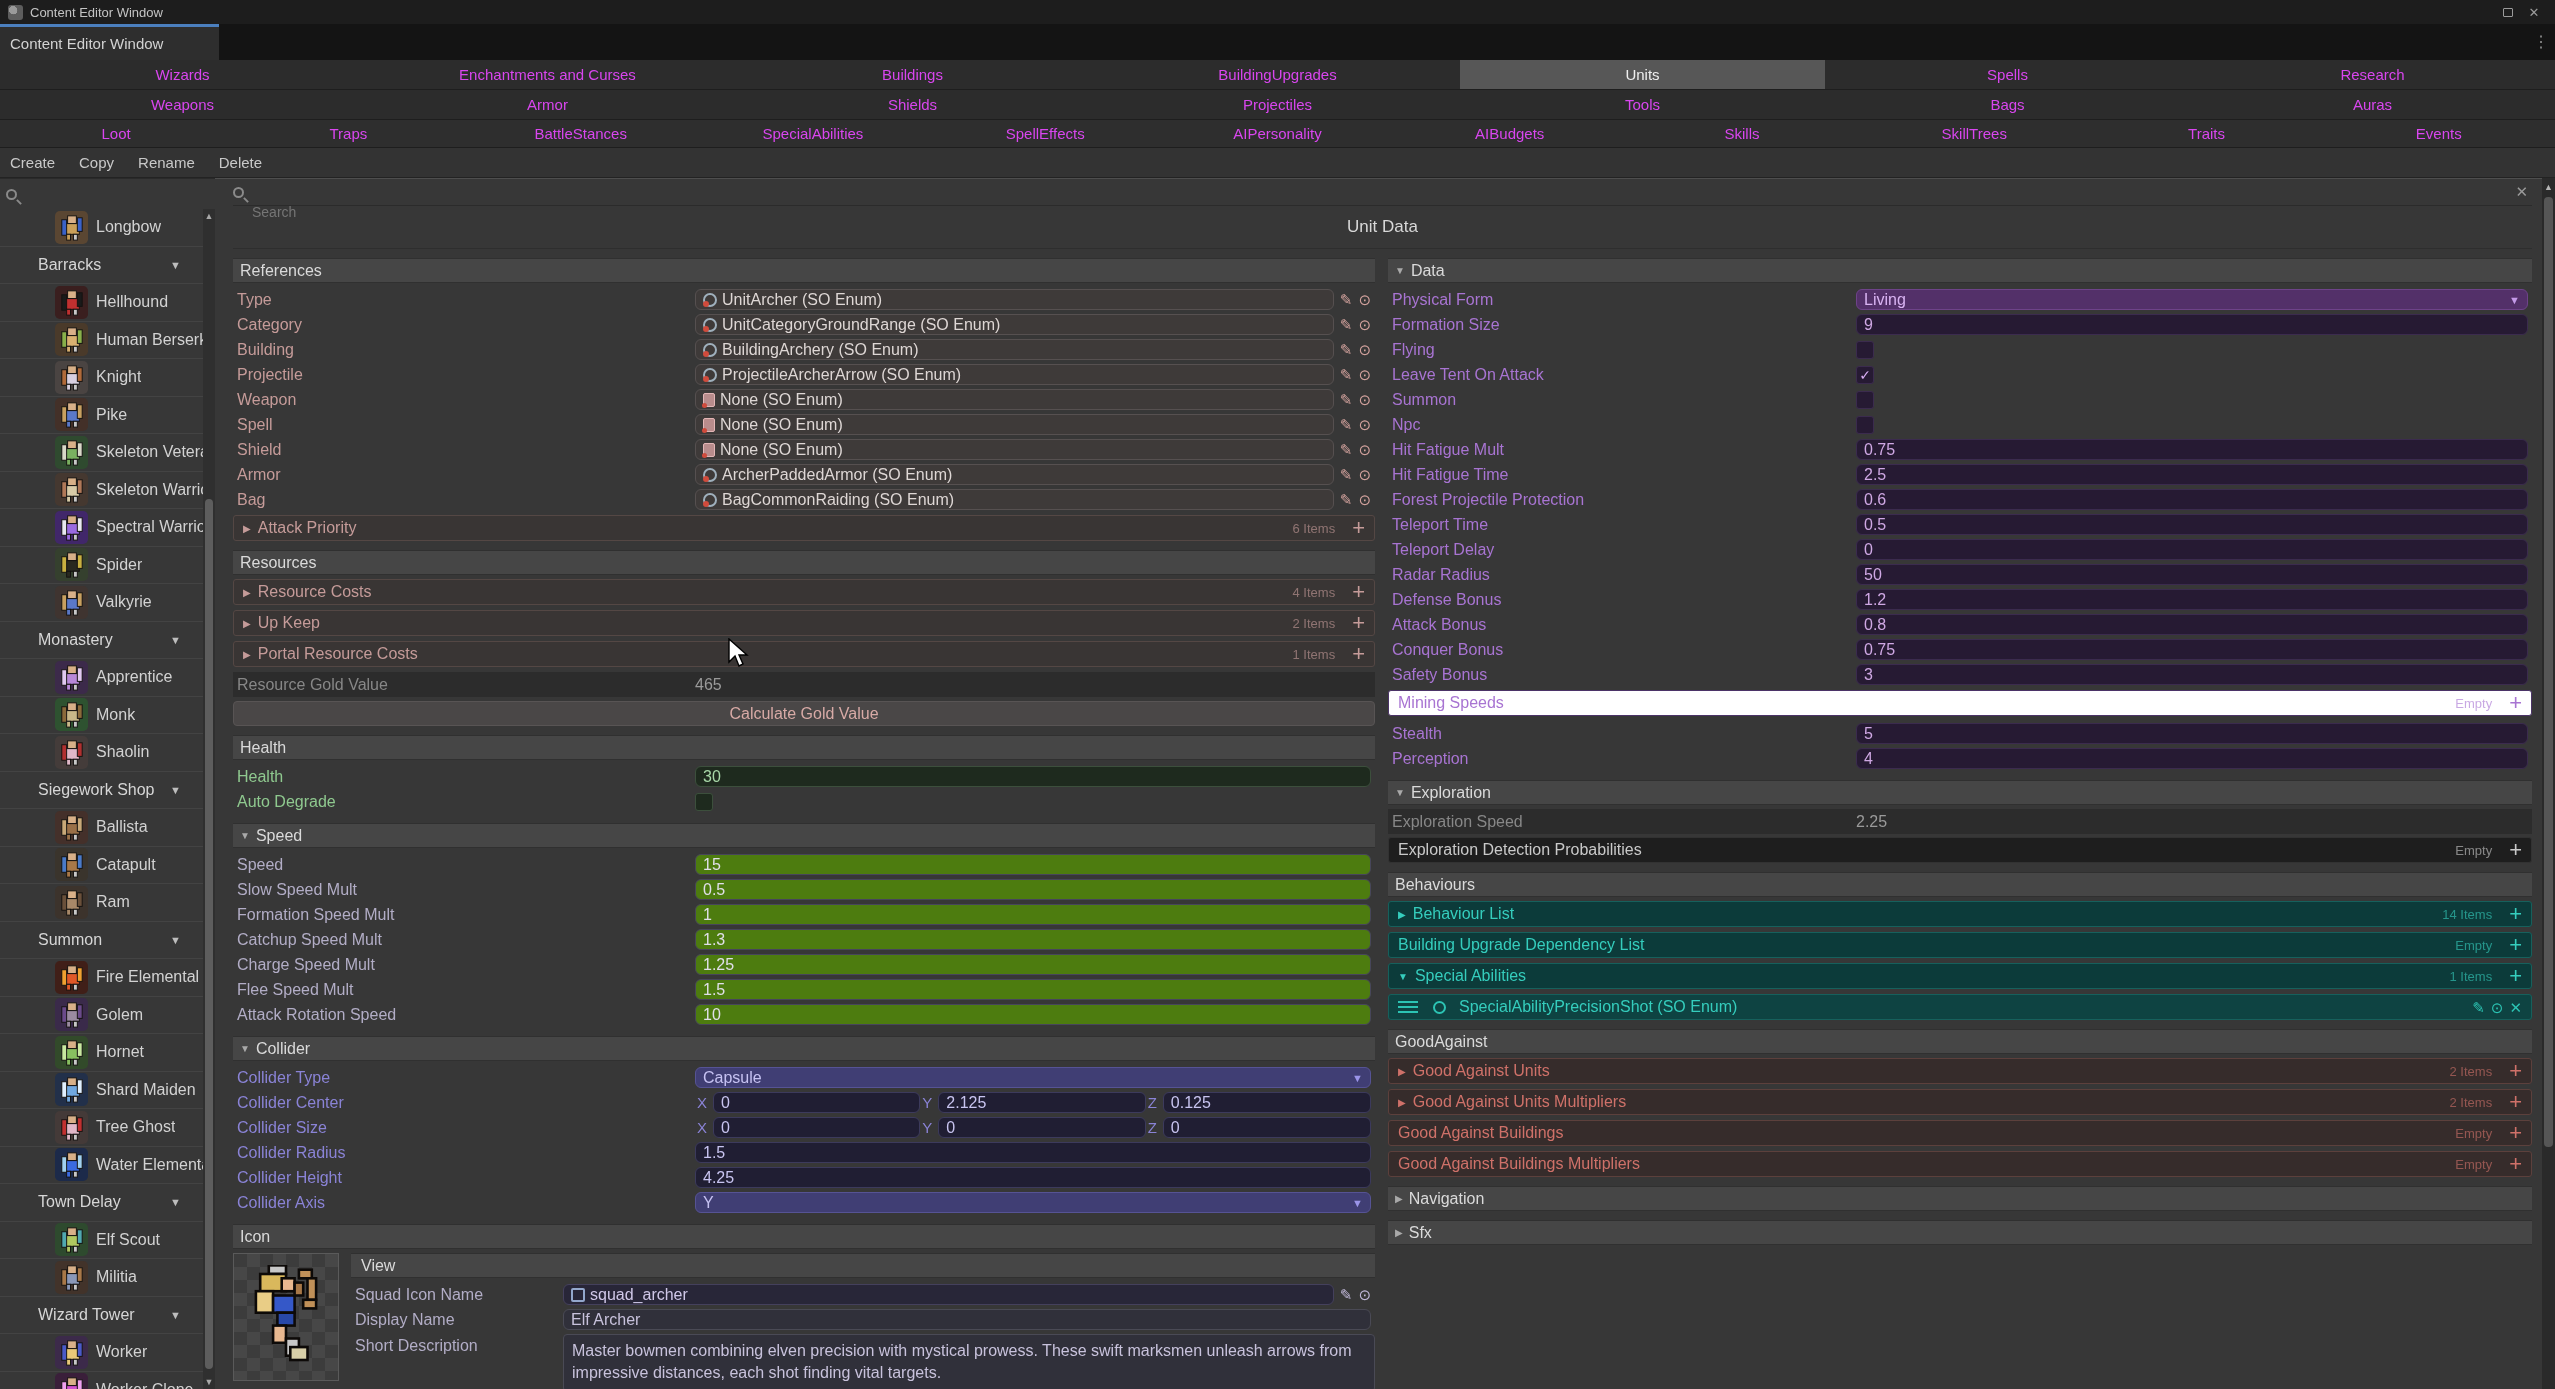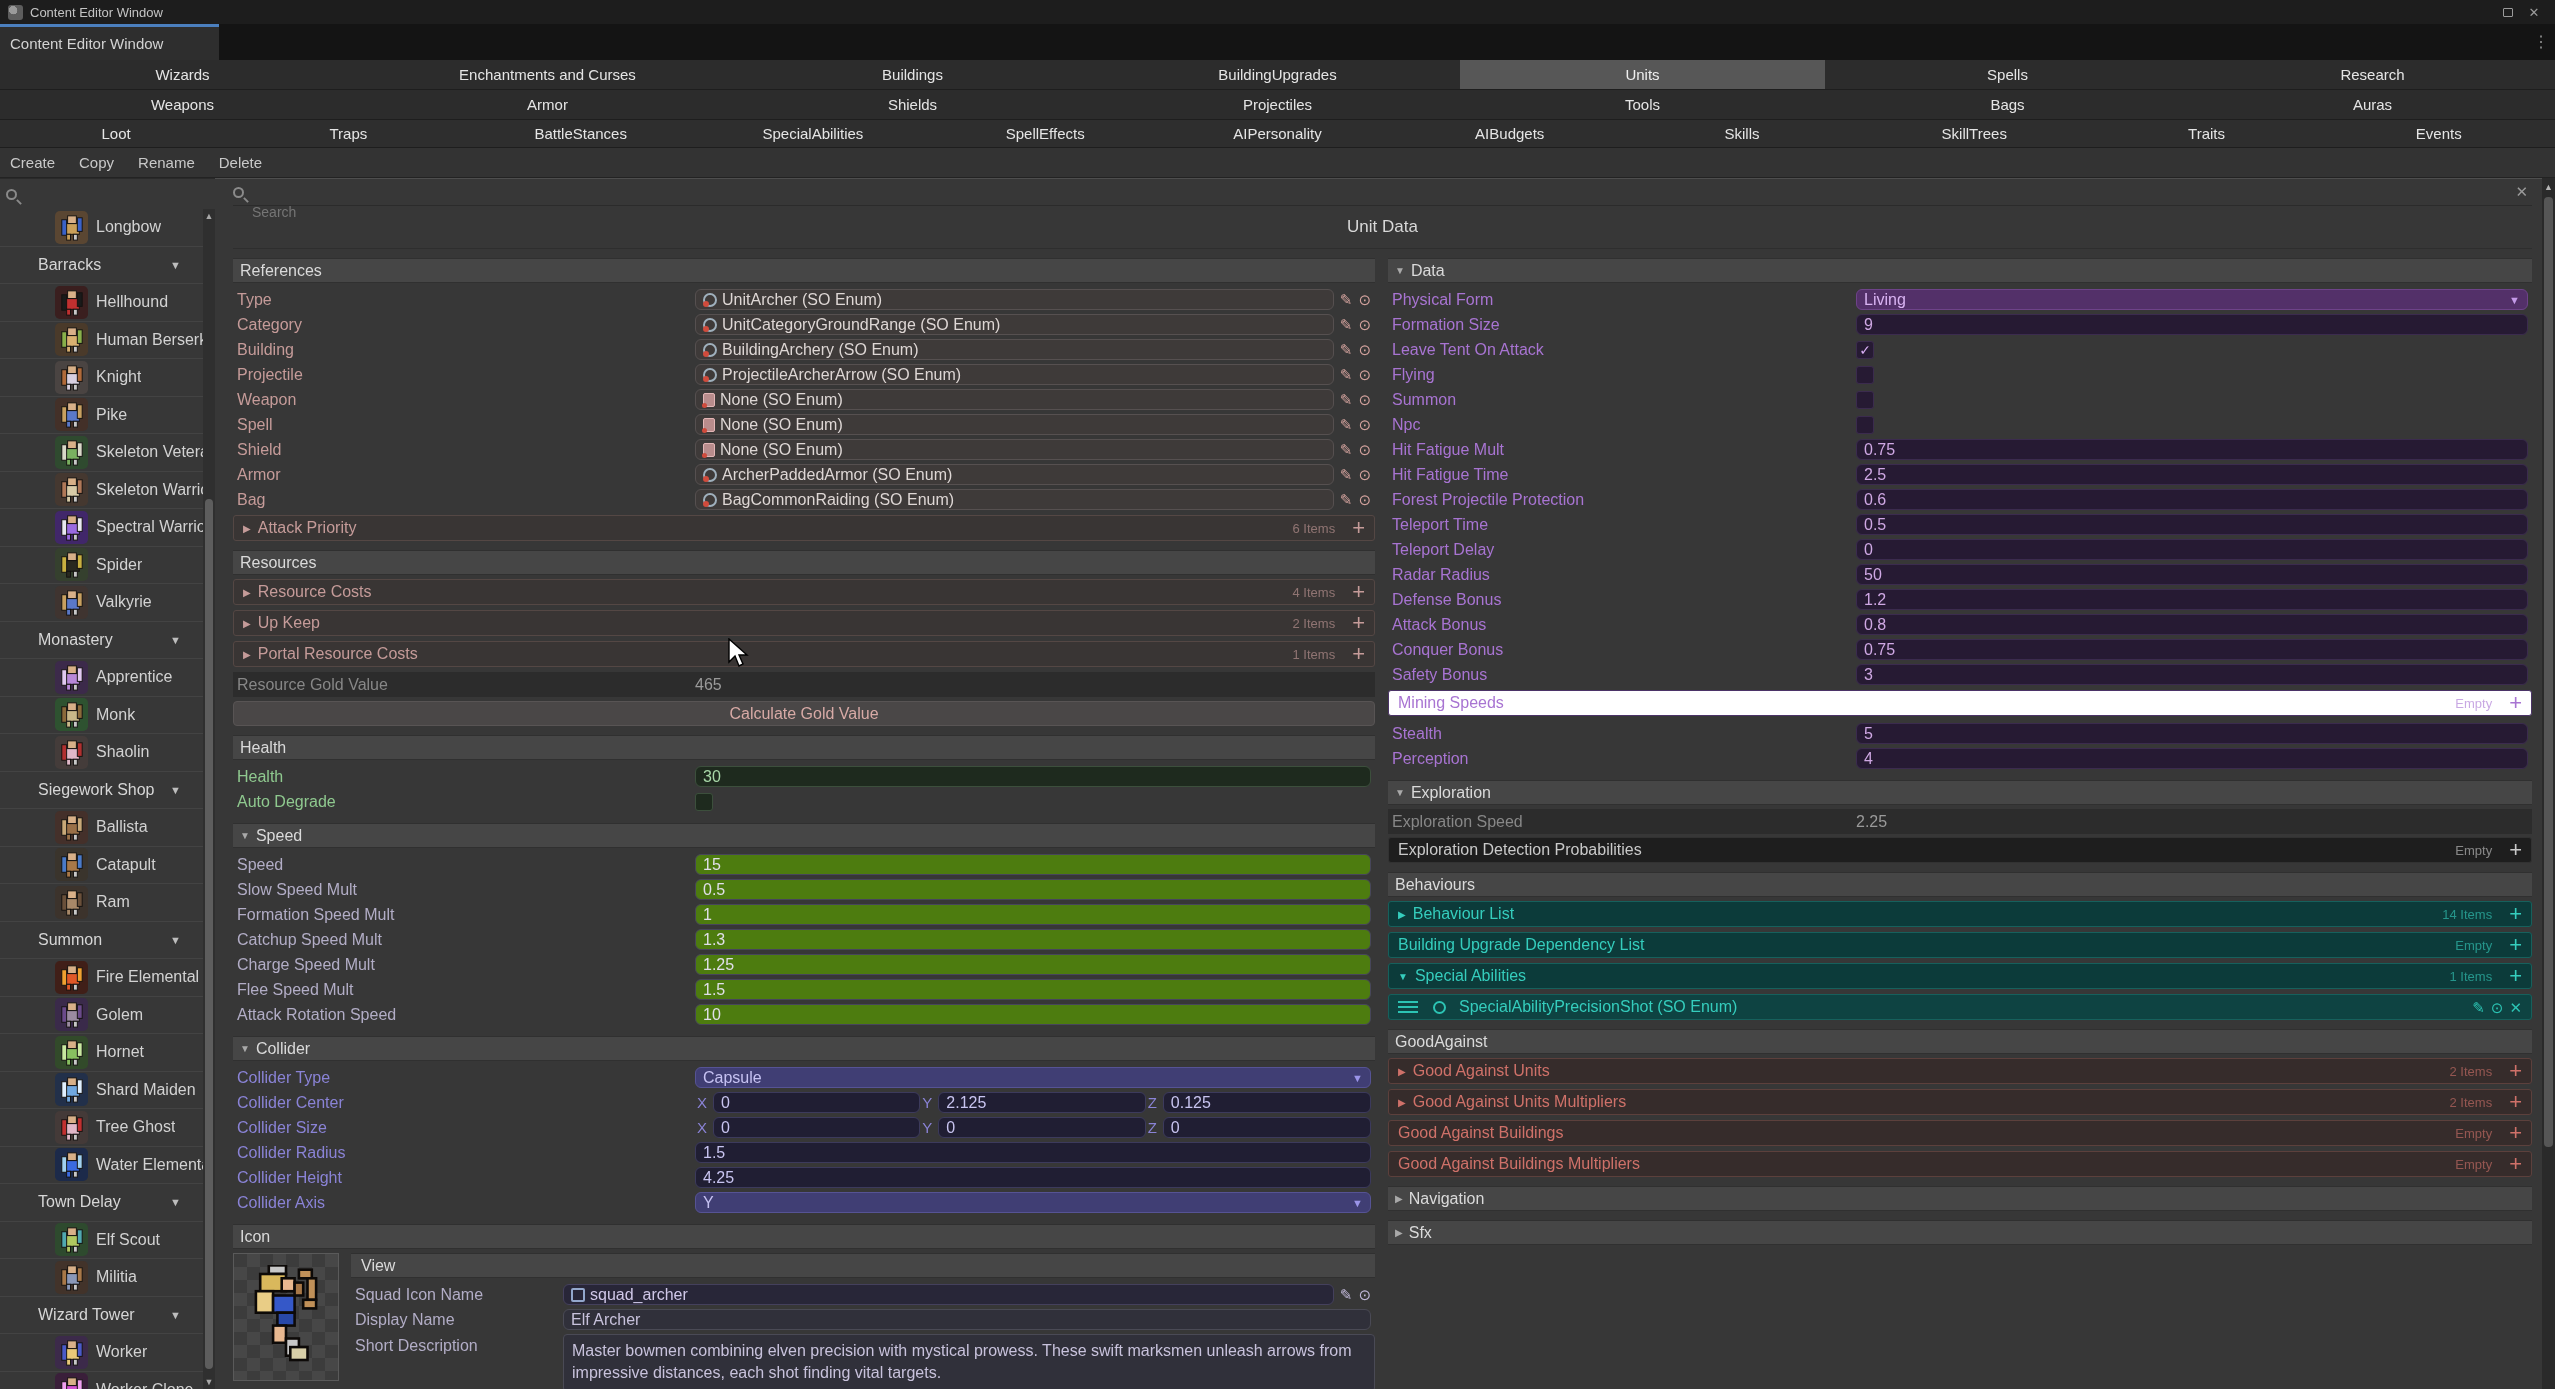--- a/index.html
+++ b/index.html
@@ -12,21 +12,21 @@
   .titlebar .wicon { width:15px; height:15px; margin-right:7px; border-radius:3px;
      background:radial-gradient(circle at 35% 35%, #9a9a9a 0 30%, #5d5d5d 31% 100%); }
   .titlebar .ttl { font-size:13px; color:#c4c4c4; flex:1; }
   .winbtn { width:26px; height:18px; display:flex; align-items:center; justify-content:center; color:#9a9a9a; font-size:13px; }
   .restore-glyph { width:10px; height:9px; border:1.5px solid #9a9a9a; border-radius:1px; }
   .tabstrip { height:36px; background:#141414; display:flex; align-items:stretch; flex:0 0 auto; position:relative; }
   .tab-active { width:219px; background:#2e2e2e; border-top:3px solid #4b7fbe; display:flex; align-items:center; padding:0 10px; font-size:15px; color:#d2d2d2; }
   .tabmenu { position:absolute; right:6px; top:8px; color:#8f8f8f; font-size:16px; letter-spacing:0; }
 
   .navrow { display:flex; background:#2c2c2c; border-bottom:1px solid #1e1e1e; flex:0 0 auto; }
-  .navrow .cell { display:flex; align-items:center; justify-content:center; font-size:15px; color:#e5e5e5; height:100%; }
+  .navrow .cell { display:flex; align-items:center; justify-content:center; font-size:15px; color:#d946ef; height:100%; }
   .nav1 { height:30px; } .nav2 { height:30px; } .nav3 { height:28px; background:#2e2e2e; }
   .cell.sel { background:#575757; color:#efefef; }
 
   .toolbar { height:30px; background:#333333; border-bottom:1px solid #232323; display:flex; align-items:center; padding-left:6px; gap:16px; flex:0 0 auto; }
   .toolbar .tbtn { font-size:15px; color:#c9c9c9; padding:2px 4px; }
 
   
   .bodyarea { flex:1; display:flex; min-height:0; position:relative; }
 
   
@@ -957,29 +957,29 @@
               </div>
               <div class="prow">
                 <span class="plabel lab-purple">Formation Size</span>
                 <div class="pfield-zone">
                   <div class="fld fld-purple">
                     <span>9</span>
                   </div>
                 </div>
               </div>
               <div class="prow">
+                <span class="plabel lab-purple">Flying</span>
+                <div class="pfield-zone">
+                  <span class="chk chk-purple"></span>
+                </div>
+              </div>
+              <div class="prow">
                 <span class="plabel lab-purple">Leave Tent On Attack</span>
                 <div class="pfield-zone">
                   <span class="chk chk-purple on">✓</span>
-                </div>
-              </div>
-              <div class="prow">
-                <span class="plabel lab-purple">Flying</span>
-                <div class="pfield-zone">
-                  <span class="chk chk-purple"></span>
                 </div>
               </div>
               <div class="prow">
                 <span class="plabel lab-purple">Summon</span>
                 <div class="pfield-zone">
                   <span class="chk chk-purple"></span>
                 </div>
               </div>
               <div class="prow">
                 <span class="plabel lab-purple">Npc</span>

